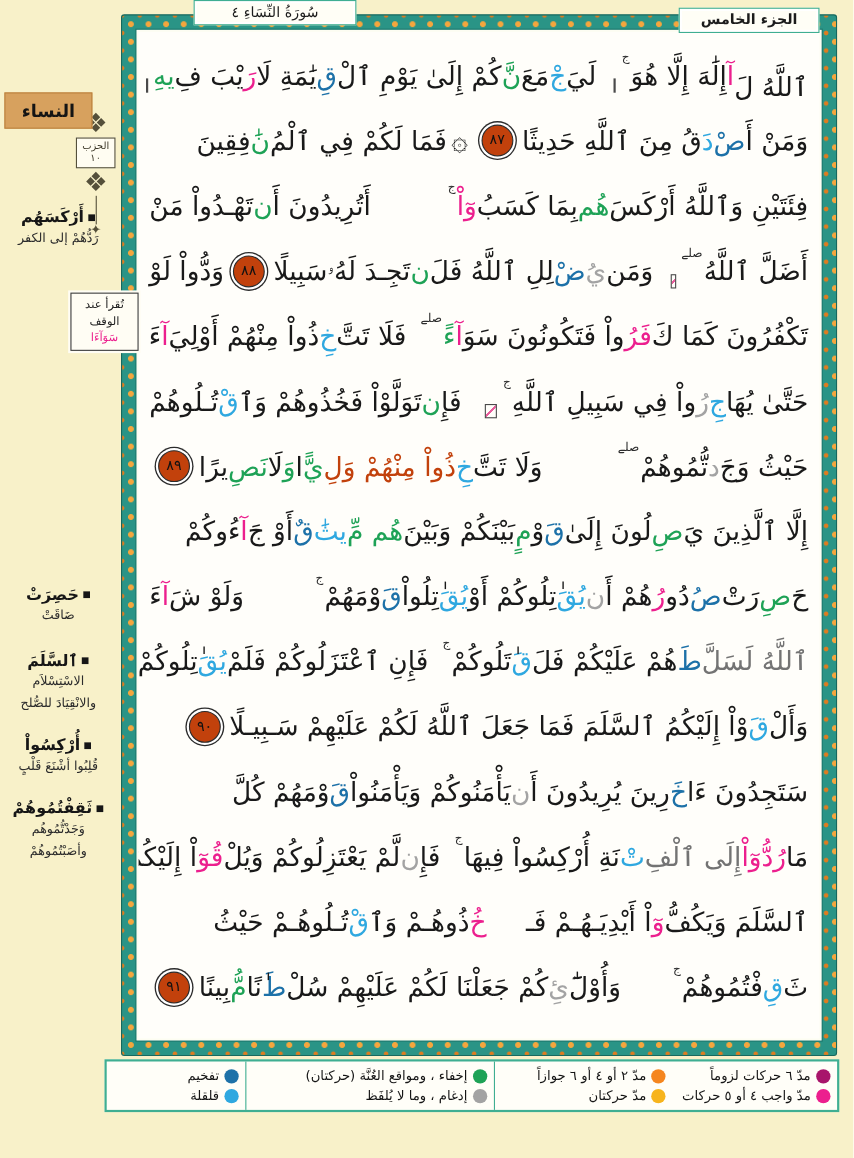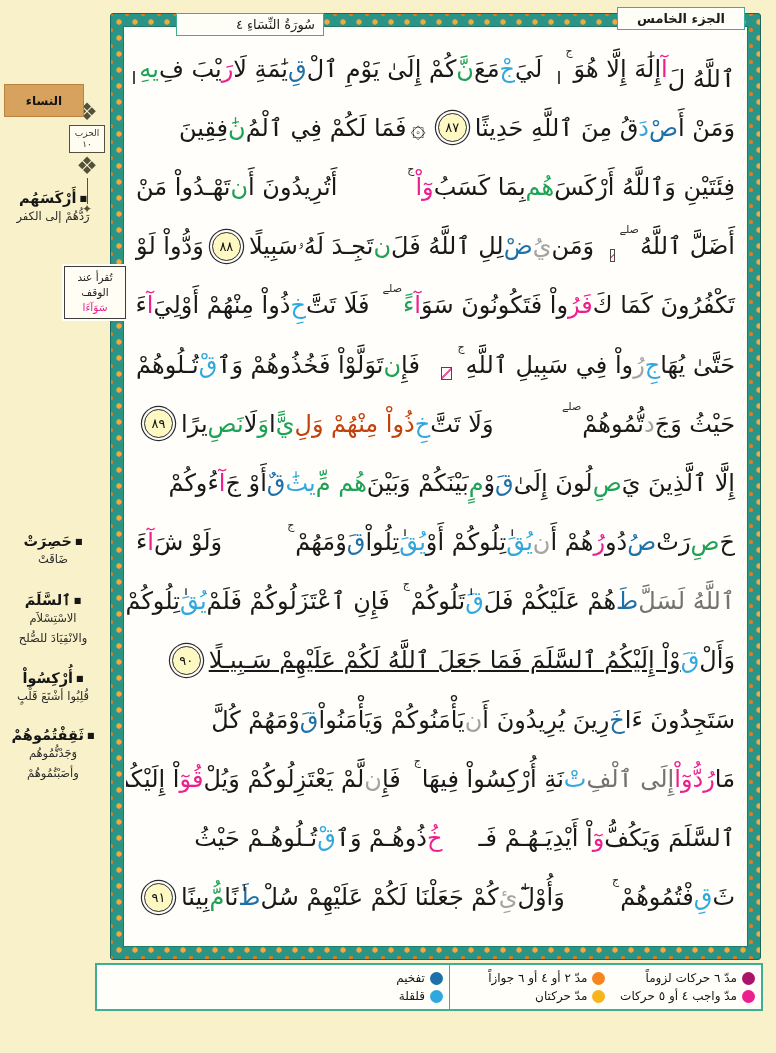--- a/index.html
+++ b/index.html
@@ -23,49 +23,49 @@
     background:#fffefa;border:2px solid #fdfdf2;outline:1px solid #1f7a6e;
     padding:10px 10px 2px 10px;overflow:hidden;
   }
 
   
   .cart{
     position:absolute;z-index:6;background:#fffef6;
     border:1px solid #3fae92;box-shadow:inset 0 0 0 2px #fff;
     text-align:center;font-size:13px;color:#1c1c1c;padding:3px 8px;white-space:nowrap;
   }
-  .cart.surah{left:176px;top:13px;width:130px;text-align:right;}
+  .cart.surah{left:176px;top:0;width:130px;}
   .cart.juz{left:617px;top:7px;width:110px;font-weight:bold;}
 
   
   .qtext{direction:rtl;}
   .qline{
     display:flex;align-items:center;direction:rtl;
     height:59.2px;font-size:24px;color:#191919;white-space:nowrap;
   }
   .qline .gap{flex:1 1 auto;min-width:12px;}
   .ayah{
     display:inline-flex;justify-content:center;align-items:center;
     min-width:27px;height:27px;border:1.4px solid #2b2b2b;border-radius:50%;
     box-shadow:0 0 0 2px #fff,0 0 0 3.2px #2b2b2b;
-    font-size:13px;margin:0 8px;flex:0 0 auto;color:#111;background:#fef9c3;
+    font-size:13px;margin:0 8px;flex:0 0 auto;color:#111;background:#c2410c;
   }
   .waqf{font-size:11px;align-self:flex-start;margin:6px 1px 0 1px;color:#2e2e2e;}
   .sq{
     display:inline-block;width:9px;height:11px;border:1px solid #4a4a4a;margin:0 4px;align-self:flex-end;margin-bottom:14px;
     background:linear-gradient(135deg,rgba(0,0,0,0) 44%,#e85d9c 44%,#e85d9c 58%,rgba(0,0,0,0) 58%);
   }
   .rub{font-size:26px;margin:0 4px;}
 
   
   .surah-tab{
     position:absolute;left:4px;top:84px;width:78px;height:31px;z-index:5;
     background:#d7a15e;border:1px solid #bb823e;
     display:flex;align-items:center;justify-content:center;
-    font-size:12px;font-weight:bold;color:#141414;
+    font-size:16px;font-weight:bold;color:#141414;
   }
   .hizb{
     position:absolute;left:62px;top:100px;width:50px;z-index:4;
     display:flex;flex-direction:column;align-items:center;color:#5e573c;
   }
   .hizb .hz-knot{font-size:24px;line-height:24px;color:#55503a;}
   .hizb .hz-box{
     border:1px solid #55503a;background:#fffdf2;margin:1px 0;
     font-size:9px;line-height:11px;text-align:center;padding:2px 5px;color:#3c3828;
   }
@@ -265,21 +265,21 @@
             <span style="color: rgb(25, 25, 25);">ٰتَلُوكُمْ</span>
             <span class="waqf">ج</span>
             <span class="gap"></span>
             <span style="color: rgb(25, 25, 25);">فَإِنِ ٱعْتَزَلُوكُمْ فَلَمْ </span>
             <span style="color: rgb(47, 168, 224);">يُقَ</span>
             <span style="color: rgb(25, 25, 25);">ٰتِلُوكُمْ</span>
           </div>
           <div class="qline">
             <span style="color: rgb(25, 25, 25);">وَأَلْ</span>
             <span style="color: rgb(47, 168, 224);">قَ</span>
-            <span style="color: rgb(25, 25, 25); text-decoration: underline;">وْاْ إِلَيْكُمُ ٱلسَّلَمَ فَمَا جَعَلَ ٱللَّهُ لَكُمْ عَلَيْهِمْ سَـبِيـلًا </span>
+            <span style="color: rgb(25, 25, 25);">وْاْ إِلَيْكُمُ ٱلسَّلَمَ فَمَا جَعَلَ ٱللَّهُ لَكُمْ عَلَيْهِمْ سَـبِيـلًا </span>
             <span class="ayah">٩٠</span>
           </div>
           <div class="qline">
             <span style="color: rgb(25, 25, 25);">سَتَجِدُونَ ءَا</span>
             <span style="color: rgb(29, 113, 168);">خَ</span>
             <span style="color: rgb(25, 25, 25);">رِينَ يُرِيدُونَ أَ</span>
             <span style="color: rgb(163, 163, 163);">ن</span>
             <span style="color: rgb(25, 25, 25);"> يَأْمَنُوكُمْ وَيَأْمَنُواْ </span>
             <span style="color: rgb(29, 113, 168);">قَ</span>
             <span style="color: rgb(25, 25, 25);">وْمَهُمْ كُلَّ</span>
@@ -384,20 +384,30 @@
         </div>
         <div class="litem">
           <span class="dot" style="background: rgb(236, 31, 142);"></span>
           <span>مدّ واجب ٤ أو ٥ حركات</span>
         </div>
         <div class="litem">
           <span class="dot" style="background: rgb(247, 180, 29);"></span>
           <span>مدّ حركتان</span>
         </div>
       </div>
+      <div class="lcol c2">
+        <div class="litem">
+          <span class="dot" style="background: rgb(30, 162, 86);"></span>
+          <span>إخفاء ، ومواقع الغُنَّة (حركتان)</span>
+        </div>
+        <div class="litem">
+          <span class="dot" style="background: rgb(163, 163, 163);"></span>
+          <span>إدغام ، وما لا يُلفَظ</span>
+        </div>
+      </div>
       <div class="lcol c3">
         <div class="litem">
           <span class="dot" style="background: rgb(29, 113, 168);"></span>
           <span>تفخيم</span>
         </div>
         <div class="litem">
           <span class="dot" style="background: rgb(47, 168, 224);"></span>
           <span>قلقلة</span>
         </div>
       </div>

